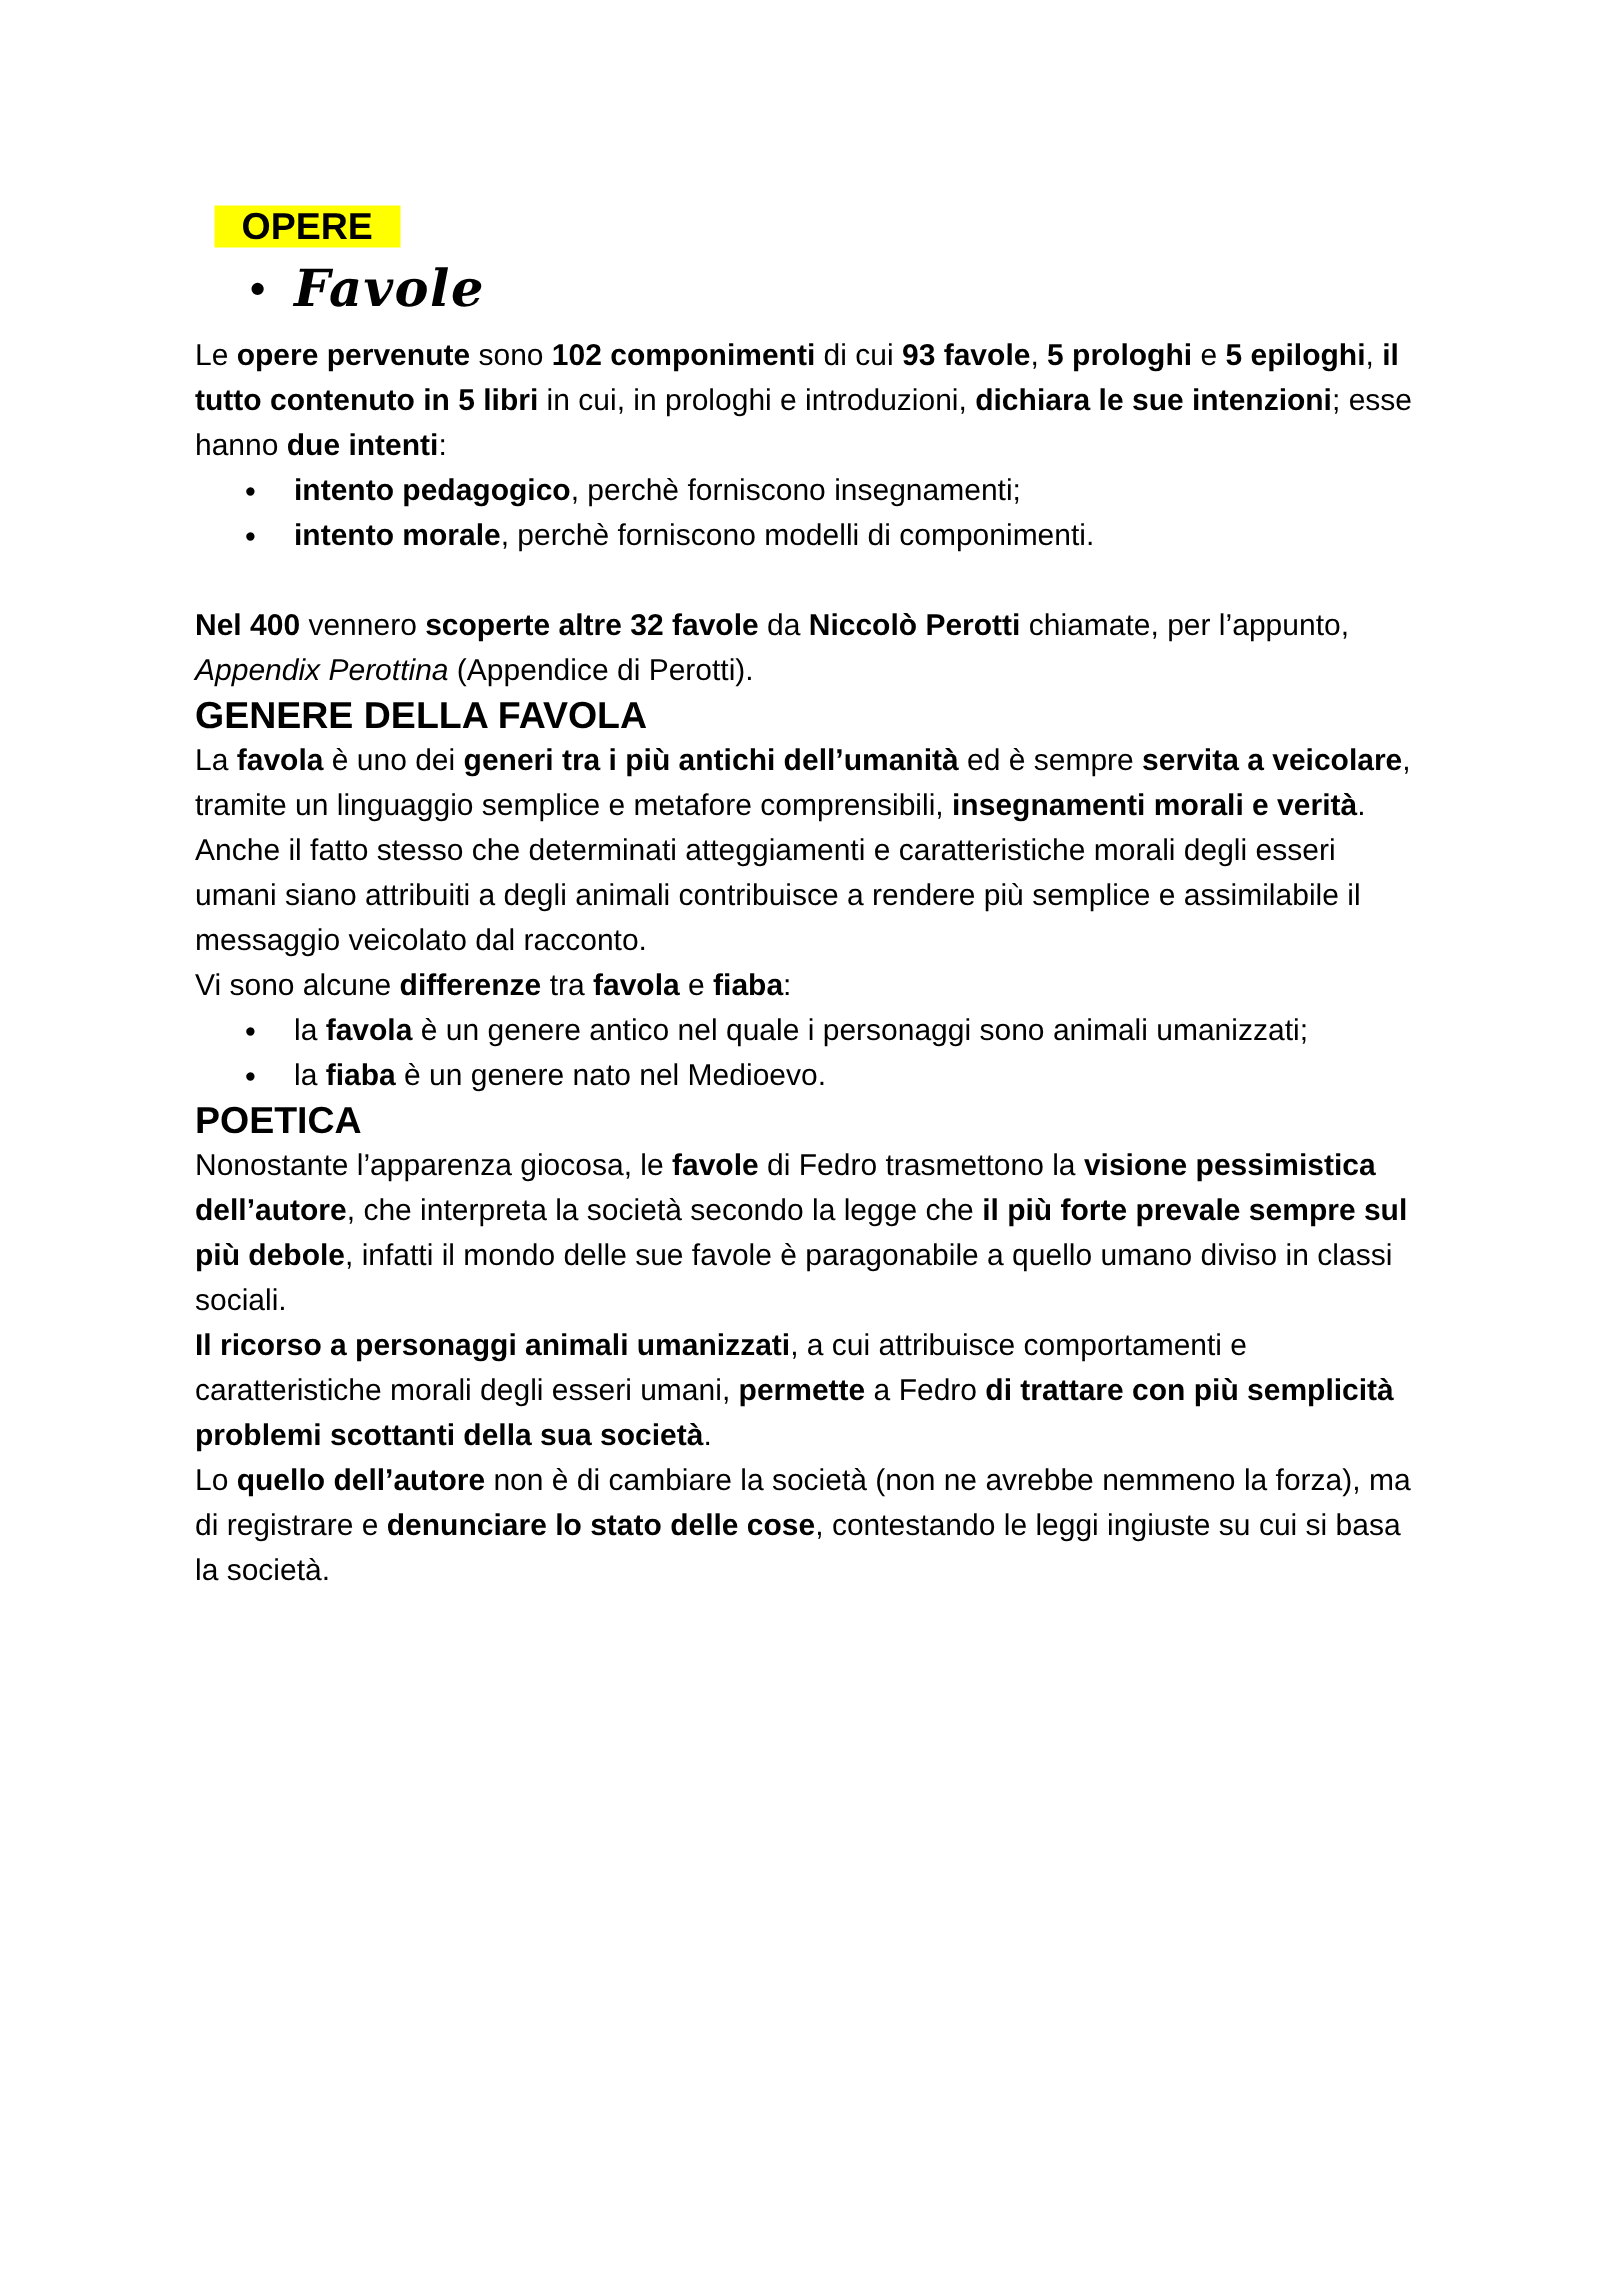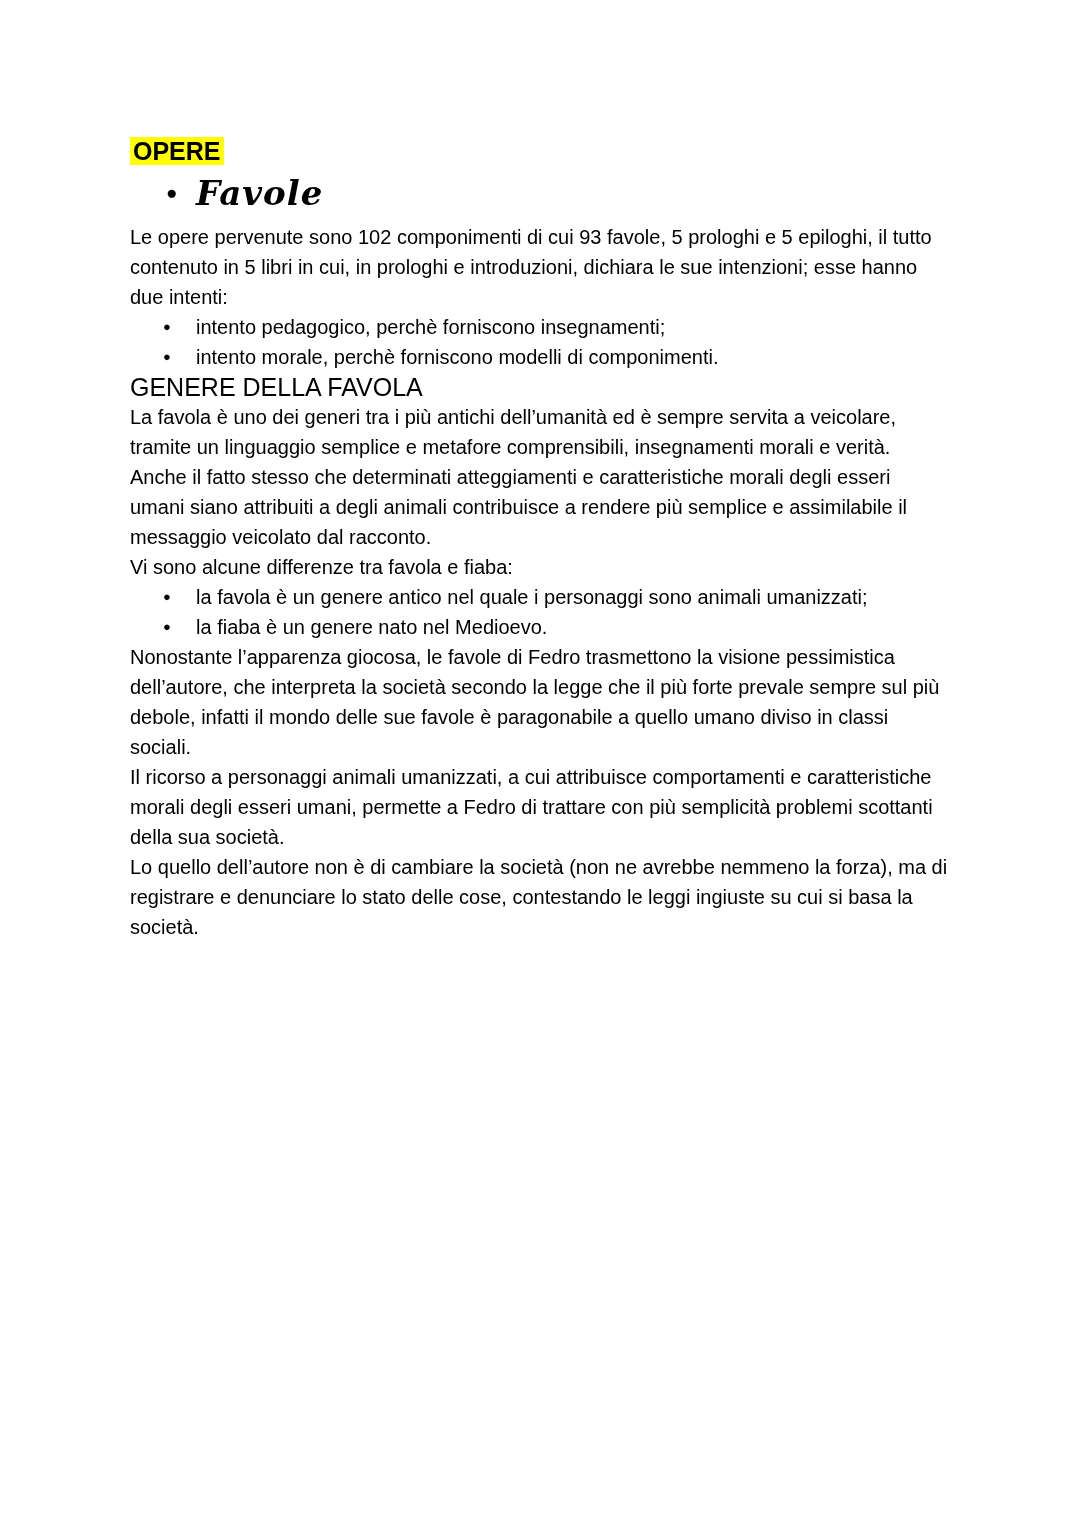--- a/index.html
+++ b/index.html
@@ -25,21 +25,22 @@
     width: 1080px;
   }
   .h-opere {
     margin: 0;
     font-size: 25px;
     line-height: 34px;
     font-weight: bold;
   }
   .hl {
     background: var(--highlight, #ffff00);
-    padding: 0 3px;
+    padding: 0 18px;
+    margin-left: 13px;
   }
   .doc-title {
     margin: 2px 0 6px 0;
     padding-left: 36px;
     font-size: 34px;
     line-height: 46px;
     font-weight: bold;
     display: flex;
     align-items: center;
   }
@@ -49,21 +50,21 @@
     line-height: 46px;
   }
   .doc-title .script {
     font-family: "DejaVu Serif", serif;
     font-style: italic;
     font-weight: bold;
     letter-spacing: 1px;
   }
   p { margin: 0; }
   .gap { margin-top: 30px; }
-  .b, .h2 { font-weight: normal; }
+  .b, .h2 { font-weight: bold; }
   .i { font-style: italic; }
   .h2 { margin: 0; font-size: 25px; line-height: 30px; }
   .li {
     display: flex;
     padding-left: 33px;
   }
   .li .dot {
     flex: 0 0 33px;
     font-size: 13px;
     line-height: 30px;
@@ -87,33 +88,35 @@
 
     <div class="li">
       <span class="dot">●</span>
       <span class="txt"><span class="b">intento pedagogico</span><span>, perchè forniscono insegnamenti;</span></span>
     </div>
     <div class="li">
       <span class="dot">●</span>
       <span class="txt"><span class="b">intento morale</span><span>, perchè forniscono modelli di componimenti.</span></span>
     </div>
 
+    <p class="gap"><span class="b">Nel 400</span><span> vennero </span><span class="b">scoperte altre 32 favole</span><span> da </span><span class="b">Niccolò Perotti</span><span> chiamate, per l’appunto, </span><span class="i">Appendix Perottina</span><span> (Appendice di Perotti).</span></p>
 
     <h2 class="h2 gap">GENERE DELLA FAVOLA</h2>
     <p><span>La </span><span class="b">favola</span><span> è uno dei </span><span class="b">generi tra i più antichi dell’umanità</span><span> ed è sempre </span><span class="b">servita a veicolare</span><span>, tramite un linguaggio semplice e metafore comprensibili, </span><span class="b">insegnamenti morali e verità</span><span>. Anche il fatto stesso che determinati atteggiamenti e caratteristiche morali degli esseri umani siano attribuiti a degli animali contribuisce a rendere più semplice e assimilabile il messaggio veicolato dal racconto.</span></p>
 
     <p><span>Vi sono alcune </span><span class="b">differenze</span><span> tra </span><span class="b">favola</span><span> e </span><span class="b">fiaba</span><span>:</span></p>
     <div class="li">
       <span class="dot">●</span>
       <span class="txt"><span>la </span><span class="b">favola</span><span> è un genere antico nel quale i personaggi sono animali umanizzati;</span></span>
     </div>
     <div class="li">
       <span class="dot">●</span>
       <span class="txt"><span>la </span><span class="b">fiaba</span><span> è un genere nato nel Medioevo.</span></span>
     </div>
 
+    <h2 class="h2 gap">POETICA</h2>
     <p><span>Nonostante l’apparenza giocosa, le </span><span class="b">favole</span><span> di Fedro trasmettono la </span><span class="b">visione pessimistica dell’autore</span><span>, che interpreta la società secondo la legge che </span><span class="b">il più forte prevale sempre sul più debole</span><span>, infatti il mondo delle sue favole è paragonabile a quello umano diviso in classi sociali.</span></p>
     <p><span class="b">Il ricorso a personaggi animali umanizzati</span><span>, a cui attribuisce comportamenti e caratteristiche morali degli esseri umani, </span><span class="b">permette</span><span> a Fedro </span><span class="b">di trattare con più semplicità problemi scottanti della sua società</span><span>.</span></p>
 
     <p><span>Lo </span><span class="b">quello dell’autore</span><span> non è di cambiare la società (non ne avrebbe nemmeno la forza), ma di registrare e </span><span class="b">denunciare lo stato delle cose</span><span>, contestando le leggi ingiuste su cui si basa la società.</span></p>
 
   </div>
 </div>
 
 </body></html>

